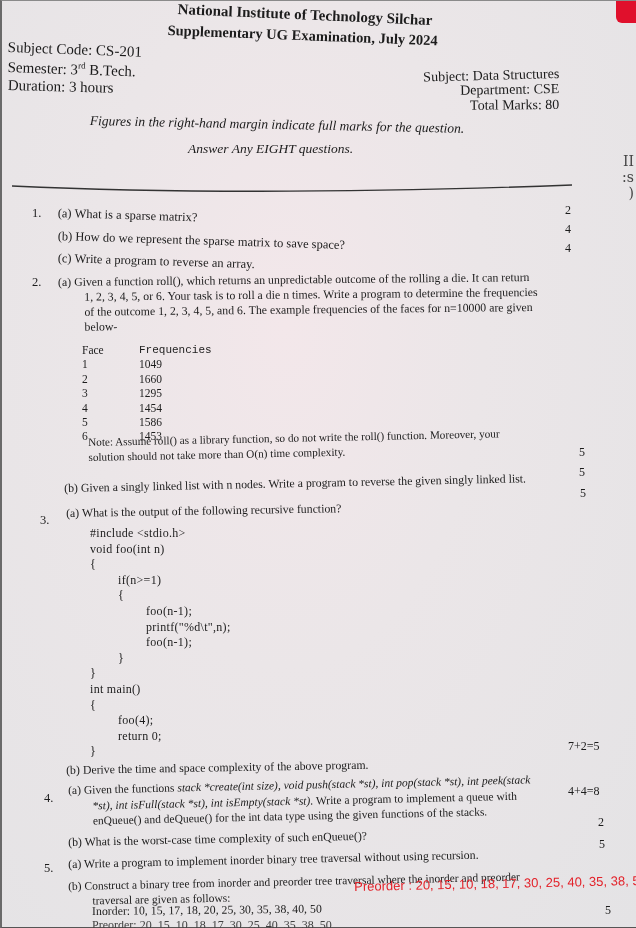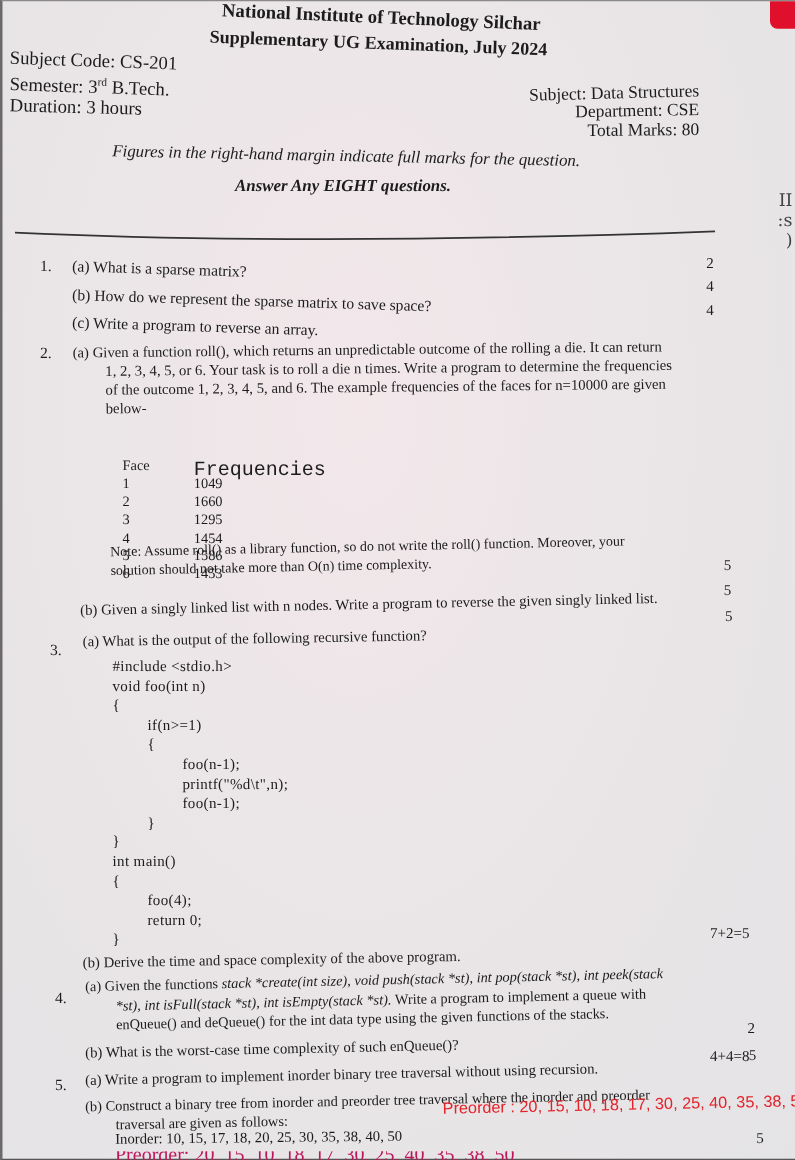--- a/index.html
+++ b/index.html
@@ -19,34 +19,34 @@
   .mono { font-family: "Liberation Mono", "DejaVu Sans Mono", monospace; }
   .corner-flag {
     position: absolute; right: 0; top: 0; width: 20px; height: 22px;
     background: #e0102c; border-bottom-left-radius: 6px;
   }
   .inst-name { left: 176px; top: 0px; font-weight: bold; font-size: 15px; transform: rotate(2.5deg); transform-origin: left top; }
   .exam-name { left: 166px; top: 21px; font-weight: bold; font-size: 14.5px; transform: rotate(2.2deg); transform-origin: left top; }
   .meta-left { left: 6px; font-size: 15px; }
   .meta-right { font-size: 14px; text-align: right; }
   .italic-note { left: 88px; top: 112px; font-style: italic; font-size: 13.5px; transform: rotate(1.2deg); transform-origin: left top; }
-  .answer-any { left: 186px; top: 140px; font-style: italic; font-weight: bold; font-size: 13.5px; }
+  .answer-any { left: 186px; top: 140px; font-style: italic; font-weight: normal; font-size: 13.5px; }
   .divider {
     position: absolute; left: 10px; top: 182px; width: 560px; height: 12px;
   }
   .margin-marks { right: 2px; font-size: 14px; color: #444; }
   .q { font-size: 12.5px; }
   .qnum { font-size: 12.5px; }
   .mark { font-size: 12px; }
   .code { font-size: 12px; letter-spacing: 0.3px; }
-  .freq-table { left: 96px; top: 343px; font-size: 11.5px; margin-top: 23px; }
+  .freq-table { left: 80px; top: 343px; font-size: 11.5px; }
   .freq-table .row { display: flex; height: 14.4px; }
   .freq-table .c1 { width: 57px; }
   .annot-red { color: #e3222a; font-family: "Liberation Sans", "DejaVu Sans", sans-serif; font-size: 13px; }
-  .cutoff { color: #be185d; font-size: 16px; }
+  .cutoff { color: #404040; font-size: 12px; }
 </style>
 </head>
 <body>
 
 <div class="page">
 
   <div class="corner-flag"></div>
 
   <div class="abs serif inst-name">National Institute of Technology Silchar</div>
   <div class="abs serif exam-name">Supplementary UG Examination, July 2024</div>
@@ -94,21 +94,21 @@
     <span>(a)</span>
     <span>Given a function roll(), which returns an unpredictable outcome of the rolling a die. It can return</span><br>
     <span style="padding-left:26px">1, 2, 3, 4, 5, or 6. Your task is to roll a die n times. Write a program to determine the frequencies</span><br>
     <span style="padding-left:26px">of the outcome 1, 2, 3, 4, 5, and 6. The example frequencies of the faces for n=10000 are given</span><br>
     <span style="padding-left:26px">below-</span>
   </div>
 
   <div class="abs serif freq-table">
     <div class="row">
       <span class="c1">Face</span>
-      <span class="mono" style="font-size:16px">Frequencies</span>
+      <span class="mono" style="font-size:11px">Frequencies</span>
     </div>
     <div class="row">
         <span class="c1">1</span>
         <span>1049</span>
       </div>
     <div class="row">
         <span class="c1">2</span>
         <span>1660</span>
       </div>
     <div class="row">
@@ -156,21 +156,21 @@
     <span>Derive the time and space complexity of the above program.</span>
   </div>
 
   <div class="abs serif qnum" style="left:42px; top:790px;">4.</div>
   <div class="abs serif q" style="left:66px; top:782px; transform:rotate(-1.3deg); transform-origin:left top; font-size:11.5px; line-height:15.5px;">
     <span>(a)</span>
     <span>Given the functions </span><i>stack *create(int size), void push(stack *st), int pop(stack *st), int peek(stack</i><br>
     <span style="padding-left:24px"></span><i>*st), int isFull(stack *st), int isEmpty(stack *st).</i><span> Write a program to implement a queue with</span><br>
     <span style="padding-left:24px">enQueue() and deQueue() for the int data type using the given functions of the stacks.</span>
   </div>
-  <div class="abs serif mark" style="left:566px; top:837px;">4+4=8</div>
+  <div class="abs serif mark" style="left:566px; top:783px;">4+4=8</div>
   <div class="abs serif mark" style="left:596px; top:814px;">2</div>
 
   <div class="abs serif q" style="left:66px; top:834px; transform:rotate(-1.2deg); transform-origin:left top; font-size:11.8px;">
     <span>(b)</span>
     <span>What is the worst-case time complexity of such enQueue()?</span>
   </div>
 
   <div class="abs serif mark" style="left:597px; top:836px;">5</div>
   <div class="abs serif qnum" style="left:42px; top:860px;">5.</div>
   <div class="abs serif q" style="left:66px; top:856px; transform:rotate(-1.3deg); transform-origin:left top; font-size:11.8px;">

